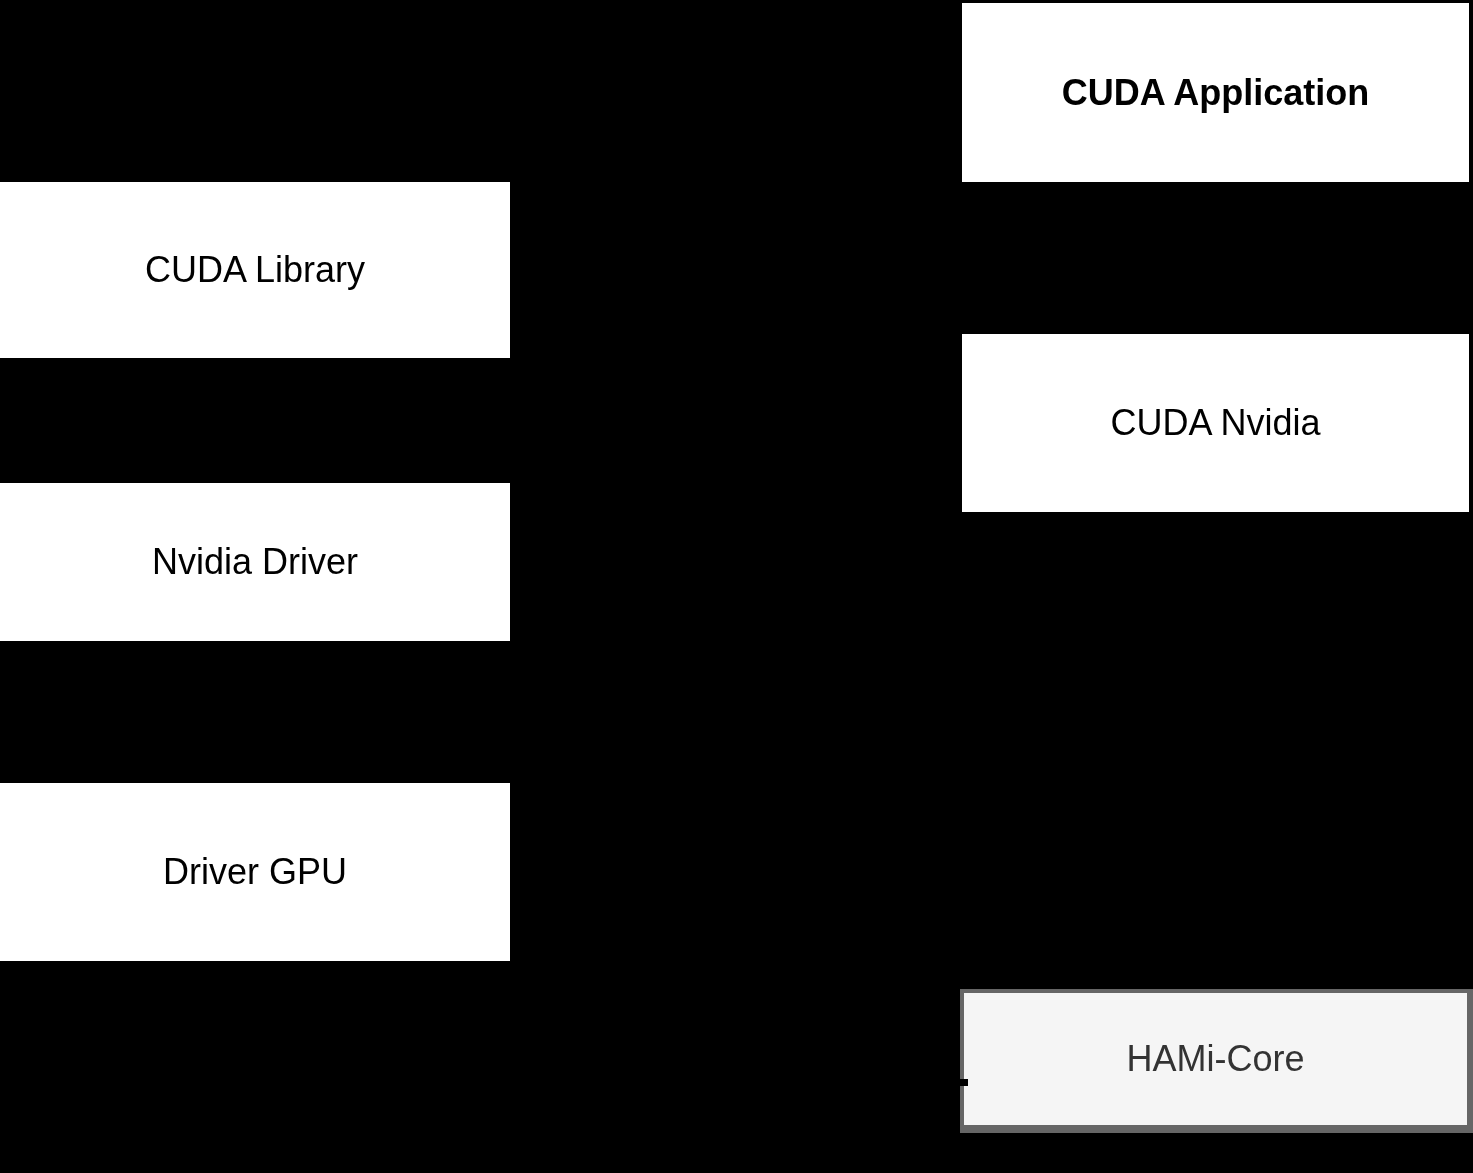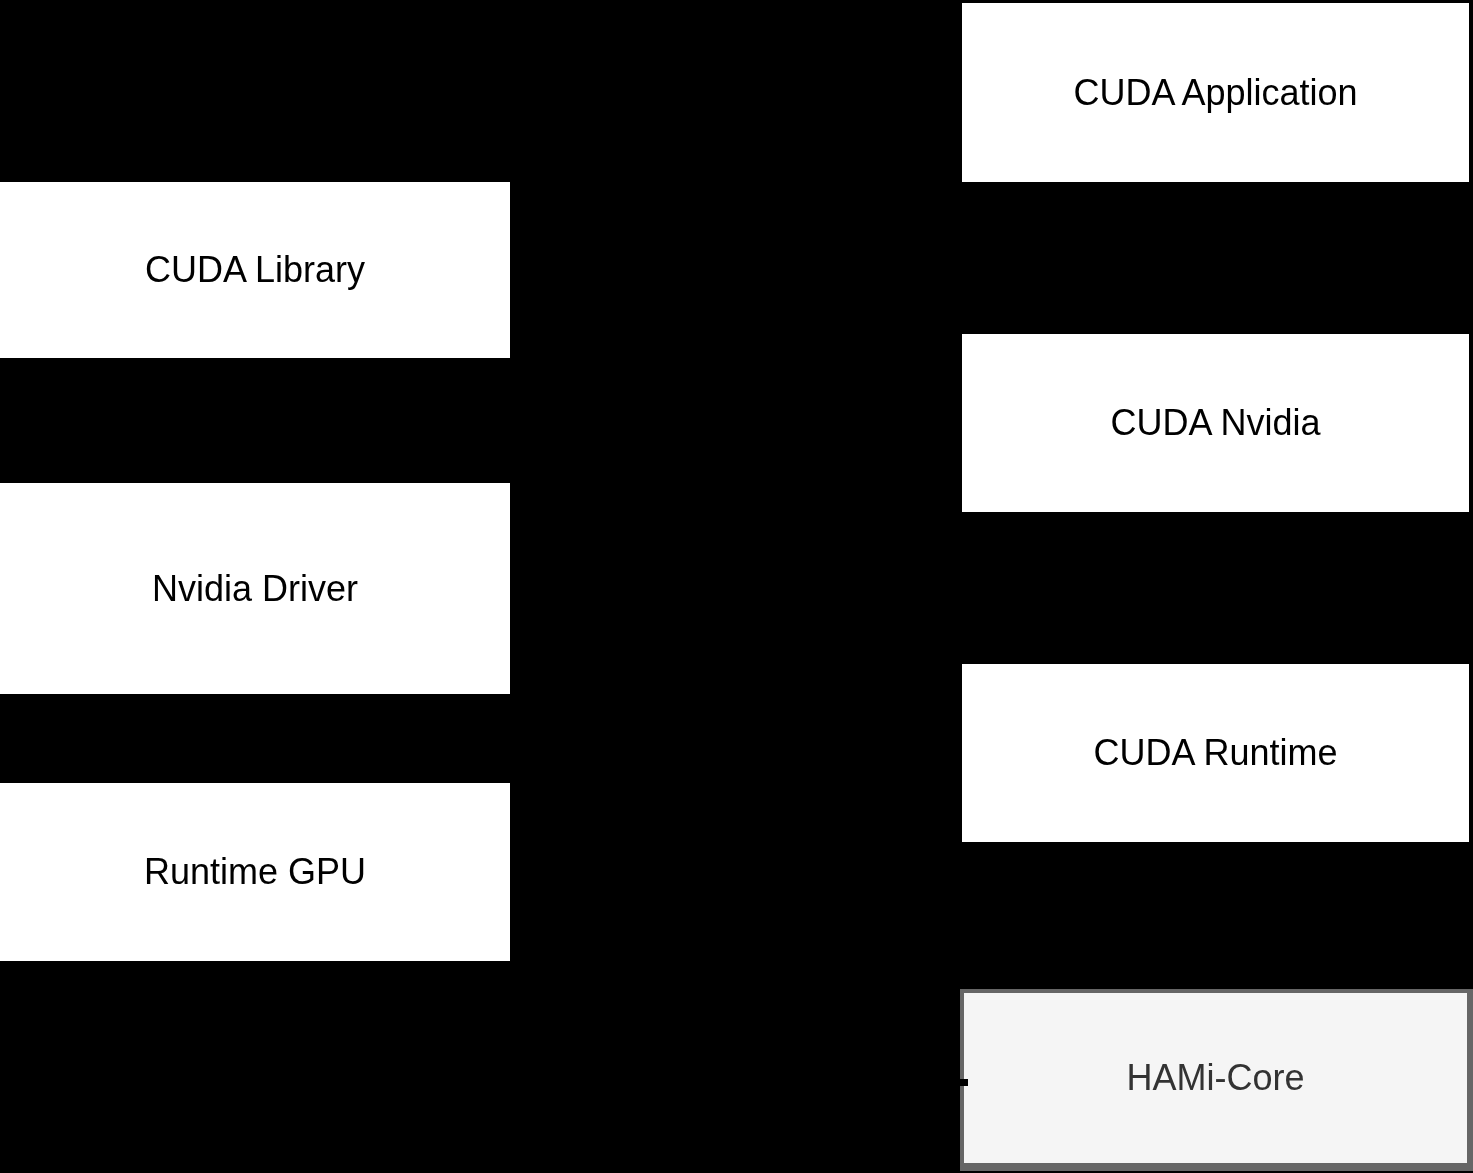--- a/index.html
+++ b/index.html
@@ -22,32 +22,32 @@
     justify-content: center;
     box-sizing: border-box;
     font-size: 36px;
     line-height: 1.2;
     color: #000000;
     background: #ffffff;
     white-space: nowrap;
   }
   
   #n-cuda-driver    { left: 0px;   top: 182px; width: 510px; height: 176px; }
-  #n-nvidia-driver  { left: 0px;   top: 483px; width: 510px; height: 211px; }
+  #n-nvidia-driver  { left: 0px;   top: 483px; width: 510px; height: 158px; }
   #n-nvidia-gpu     { left: 0px;   top: 783px; width: 510px; height: 178px; }
   
-  #n-cuda-application { left: 962px; top: 3px;   width: 507px; height: 179px; }
+  #n-cuda-application { left: 962px; top: 3px;   width: 507px; height: 179px; font-weight: bold; }
   #n-cuda-library     { left: 962px; top: 334px; width: 507px; height: 178px; }
   #n-cuda-runtime     { left: 962px; top: 664px; width: 507px; height: 178px; }
   
   #n-hami-core {
     left: 960px;
     top: 989px;
     width: 513px;
-    height: 182px;
+    height: 144px;
     background: #f5f5f5;
     border-style: solid;
     border-color: #666666;
     border-width: 4px 6px 8px 4px;
     color: #333333;
   }
   
   #arrowhead-notch {
     position: absolute;
     left: -4px;
@@ -67,33 +67,30 @@
 
   <div class="node" id="n-cuda-driver">
     <span class="label">CUDA Library</span>
   </div>
 
   <div class="node" id="n-nvidia-driver">
     <span class="label">Nvidia Driver</span>
   </div>
 
   <div class="node" id="n-nvidia-gpu">
-    <span class="label">Runtime GPU</span>
+    <span class="label">Driver GPU</span>
   </div>
 
   <div class="node" id="n-cuda-application">
     <span class="label">CUDA Application</span>
   </div>
 
   <div class="node" id="n-cuda-library">
     <span class="label">CUDA Nvidia</span>
   </div>
 
-  <div class="node" id="n-cuda-runtime">
-    <span class="label">CUDA Runtime</span>
-  </div>
 
   <div class="node" id="n-hami-core">
     <div id="arrowhead-notch"></div>
     <span class="label">HAMi-Core</span>
   </div>
 
 </div>
 
 </body></html>

